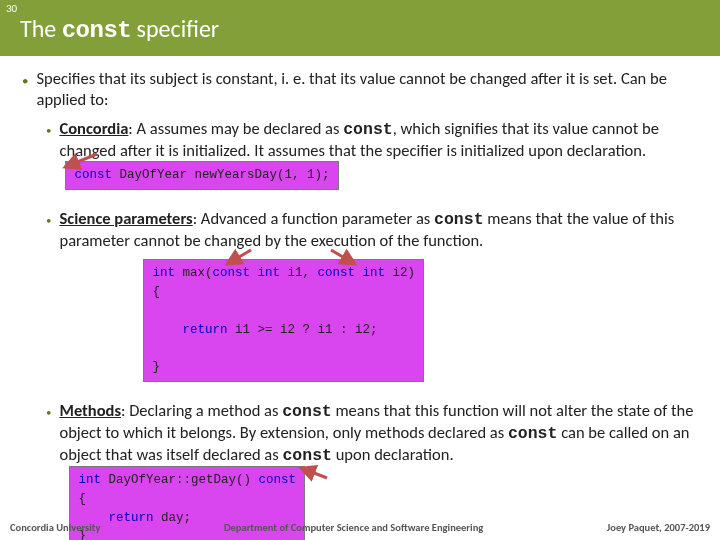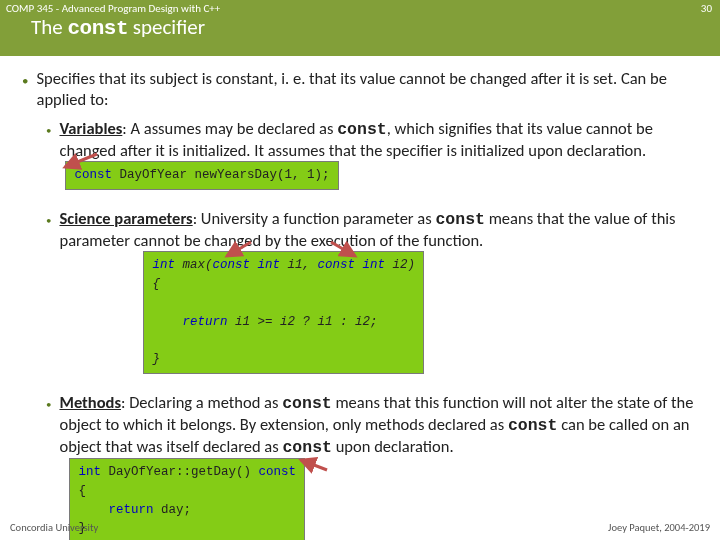--- a/index.html
+++ b/index.html
@@ -1,85 +1,84 @@
 <!DOCTYPE html>
 <html><head>
 <meta charset="utf-8">
 <style>
   * { margin:0; padding:0; box-sizing:border-box; }
   html,body { width:720px; height:540px; font-family:"Segoe UI","Calibri",sans-serif; color:#222; background:#fff; overflow:hidden; }
   .slide { width:720px; height:540px; position:relative; }
   .topbar { background:#829f39; color:#fff; height:56px; width:100%; }
   .topbar-row1 { display:flex; justify-content:space-between; font-size:11px; padding:2px 8px 0 6px; font-weight:400; }
-  .title-row { padding:0 0 0 31px; font-size:21px; font-weight:300; color:#fff; line-height:1.2; }
+  .title-row { padding:0 0 0 20px; font-size:24px; font-weight:300; color:#fff; line-height:1.2; }
   .title-row .mono { font-family:"Consolas","Courier New",monospace; font-weight:700; letter-spacing:-0.5px; }
   .content { padding:12px 18px 0 22px; font-size:16.5px; line-height:1.28; }
   .lvl1 { display:flex; margin-bottom:8px; }
   .bul1 { color:#5b7a1f; font-size:13px; padding:5px 8px 0 0; }
   .lvl1-text { }
   .sub { margin-left:24px; }
   .lvl2 { display:flex; margin-top:6px; margin-bottom:18px; }
   .bul2 { color:#5b7a1f; font-size:11px; padding:6px 8px 0 0; }
   .term { font-weight:700; text-decoration:underline; }
   .kw { font-family:"Consolas","Courier New",monospace; font-weight:700; }
-  .codebox { border:1px solid #7a7a7a; background:#84cc16; padding:4px 8px; font-family:"Consolas","Courier New",monospace; font-size:12.5px; line-height:1.5; display:inline-block; vertical-align:middle; white-space:pre; color:#222;}
+  .codebox { border:1px solid #7a7a7a; background:#d946ef; padding:4px 8px; font-family:"Consolas","Courier New",monospace; font-size:12.5px; line-height:1.5; display:inline-block; vertical-align:middle; white-space:pre; color:#222;}
   .cb-wrap { position:relative; display:inline-block; margin-left:6px; }
   .code-kw { color:#0000c0; }
   .arrow { position:absolute; }
   .arrow svg { display:block; }
-  .footer { position:absolute; bottom:6px; left:0; width:100%; display:flex; justify-content:space-between; font-size:10.5px; color:#555; padding:0 10px; }
+  .footer { position:absolute; bottom:6px; left:0; width:100%; display:flex; justify-content:space-between; font-size:10.5px; color:#555; padding:0 10px;font-weight:bold; }
 </style>
 </head>
 <body>
 <div class="slide">
 
 <div class="topbar">
   <div class="topbar-row1">
-    <span>COMP 345 - Advanced Program Design with C++</span>
     <span>30</span>
   </div>
   <div class="title-row">
     <span>The </span><span class="mono">const</span><span> specifier</span>
   </div>
 </div>
 
 <div class="content">
 
   <div class="lvl1">
     <div class="bul1">•</div>
     <div class="lvl1-text">Specifies that its subject is constant, i. e. that its value cannot be changed after it is set. Can be applied to:</div>
   </div>
 
   <div class="sub">
 
     <div class="lvl2">
       <div class="bul2">•</div>
       <div>
-        <span class="term">Variables</span><span>: A assumes may be declared as </span><span class="kw">const</span><span>, which signifies that its value cannot be changed after it is initialized. It assumes that the specifier is initialized upon declaration.</span>
+        <span class="term">Concordia</span><span>: A assumes may be declared as </span><span class="kw">const</span><span>, which signifies that its value cannot be changed after it is initialized. It assumes that the specifier is initialized upon declaration.</span>
         <span class="cb-wrap">
           <span class="codebox"><span class="code-kw">const</span> DayOfYear newYearsDay(1, 1);</span>
           <span class="arrow" style="left:-6px; top:-10px;">
             <svg width="44" height="22">
                   <defs>
                     <marker id="ah1" markerWidth="6" markerHeight="6" refX="5" refY="3" orient="auto">
                       <path d="M0,0 L6,3 L0,6 Z" fill="#c0504d"></path>
                     </marker>
                   </defs>
                   <line x1="38" y1="3" x2="6" y2="16" stroke="#c0504d" stroke-width="3" marker-end="url(#ah1)"></line>
                 </svg>
           </span>
         </span>
       </div>
     </div>
 
     <div class="lvl2">
       <div class="bul2">•</div>
       <div>
-        <span class="term">Science parameters</span><span>: University a function parameter as </span><span class="kw">const</span><span> means that the value of this parameter cannot be changed by the execution of the function.</span>
-        <div style="margin-top:0; margin-left:78px;font-style:italic;">
+        <span class="term">Science parameters</span><span>: Advanced a function parameter as </span><span class="kw">const</span><span> means that the value of this parameter cannot be changed by the execution of the function.</span>
+        <div style="margin-top:8px; margin-left:78px;">
           <span class="cb-wrap">
             <span class="codebox"><span class="code-kw">int</span> max(<span class="code-kw">const int</span> i1, <span class="code-kw">const int</span> i2)
 {
 
     <span class="code-kw">return</span> i1 &gt;= i2 ? i1 : i2;
 
 }</span>
             <span class="arrow" style="left:80px; top:-12px;">
               <svg width="34" height="22">
                     <defs>
@@ -126,16 +125,17 @@
           </span>
         </span>
       </div>
     </div>
 
   </div>
 </div>
 
 <div class="footer">
   <span>Concordia University</span>
-  <span>Joey Paquet, 2004-2019</span>
+  <span>Department of Computer Science and Software Engineering</span>
+  <span>Joey Paquet, 2007-2019</span>
 </div>
 
 </div>
 
 </body></html>

